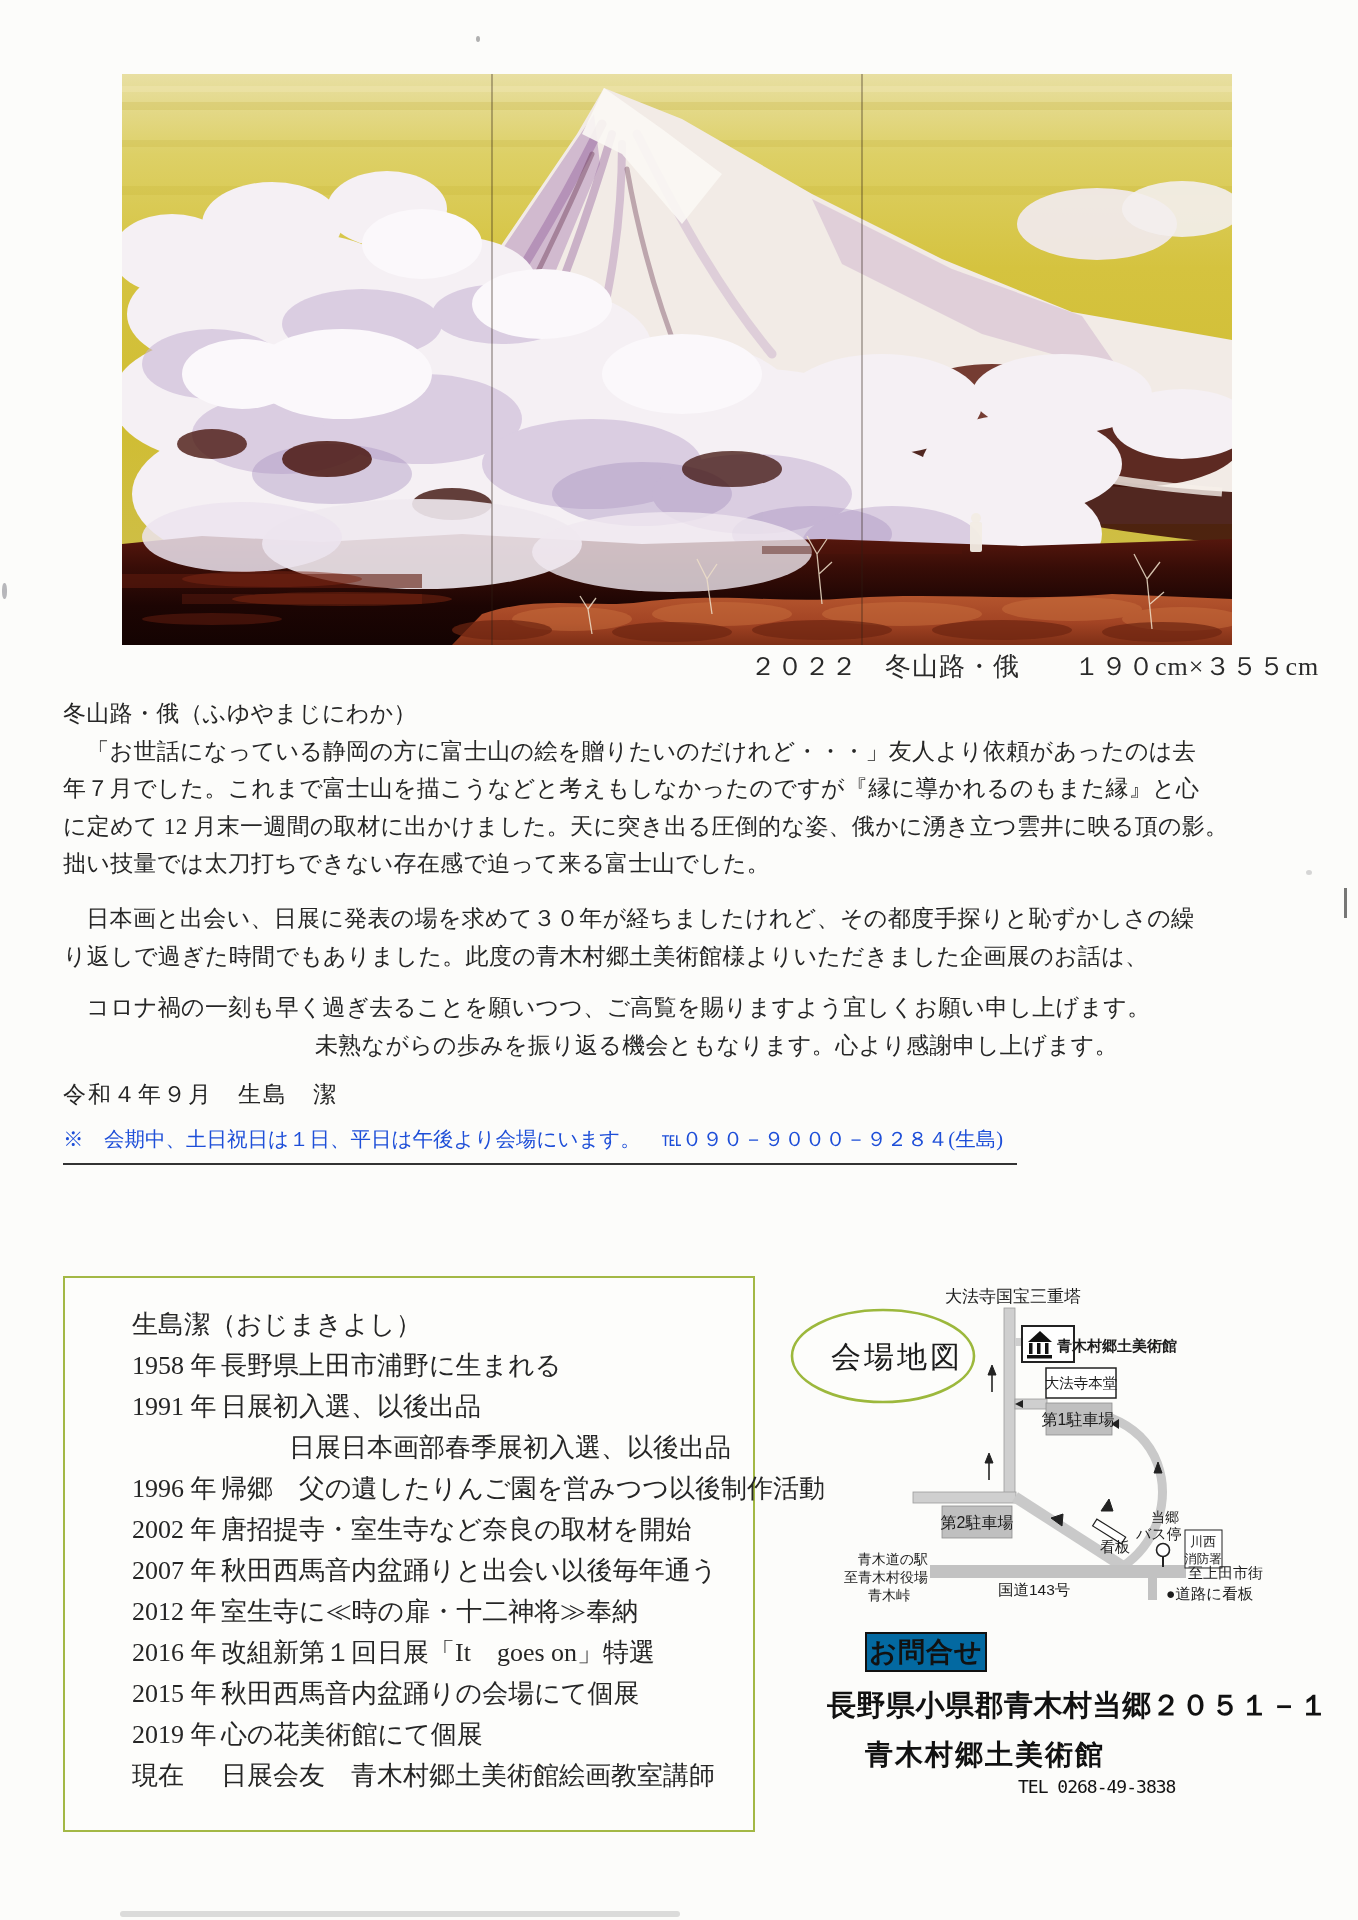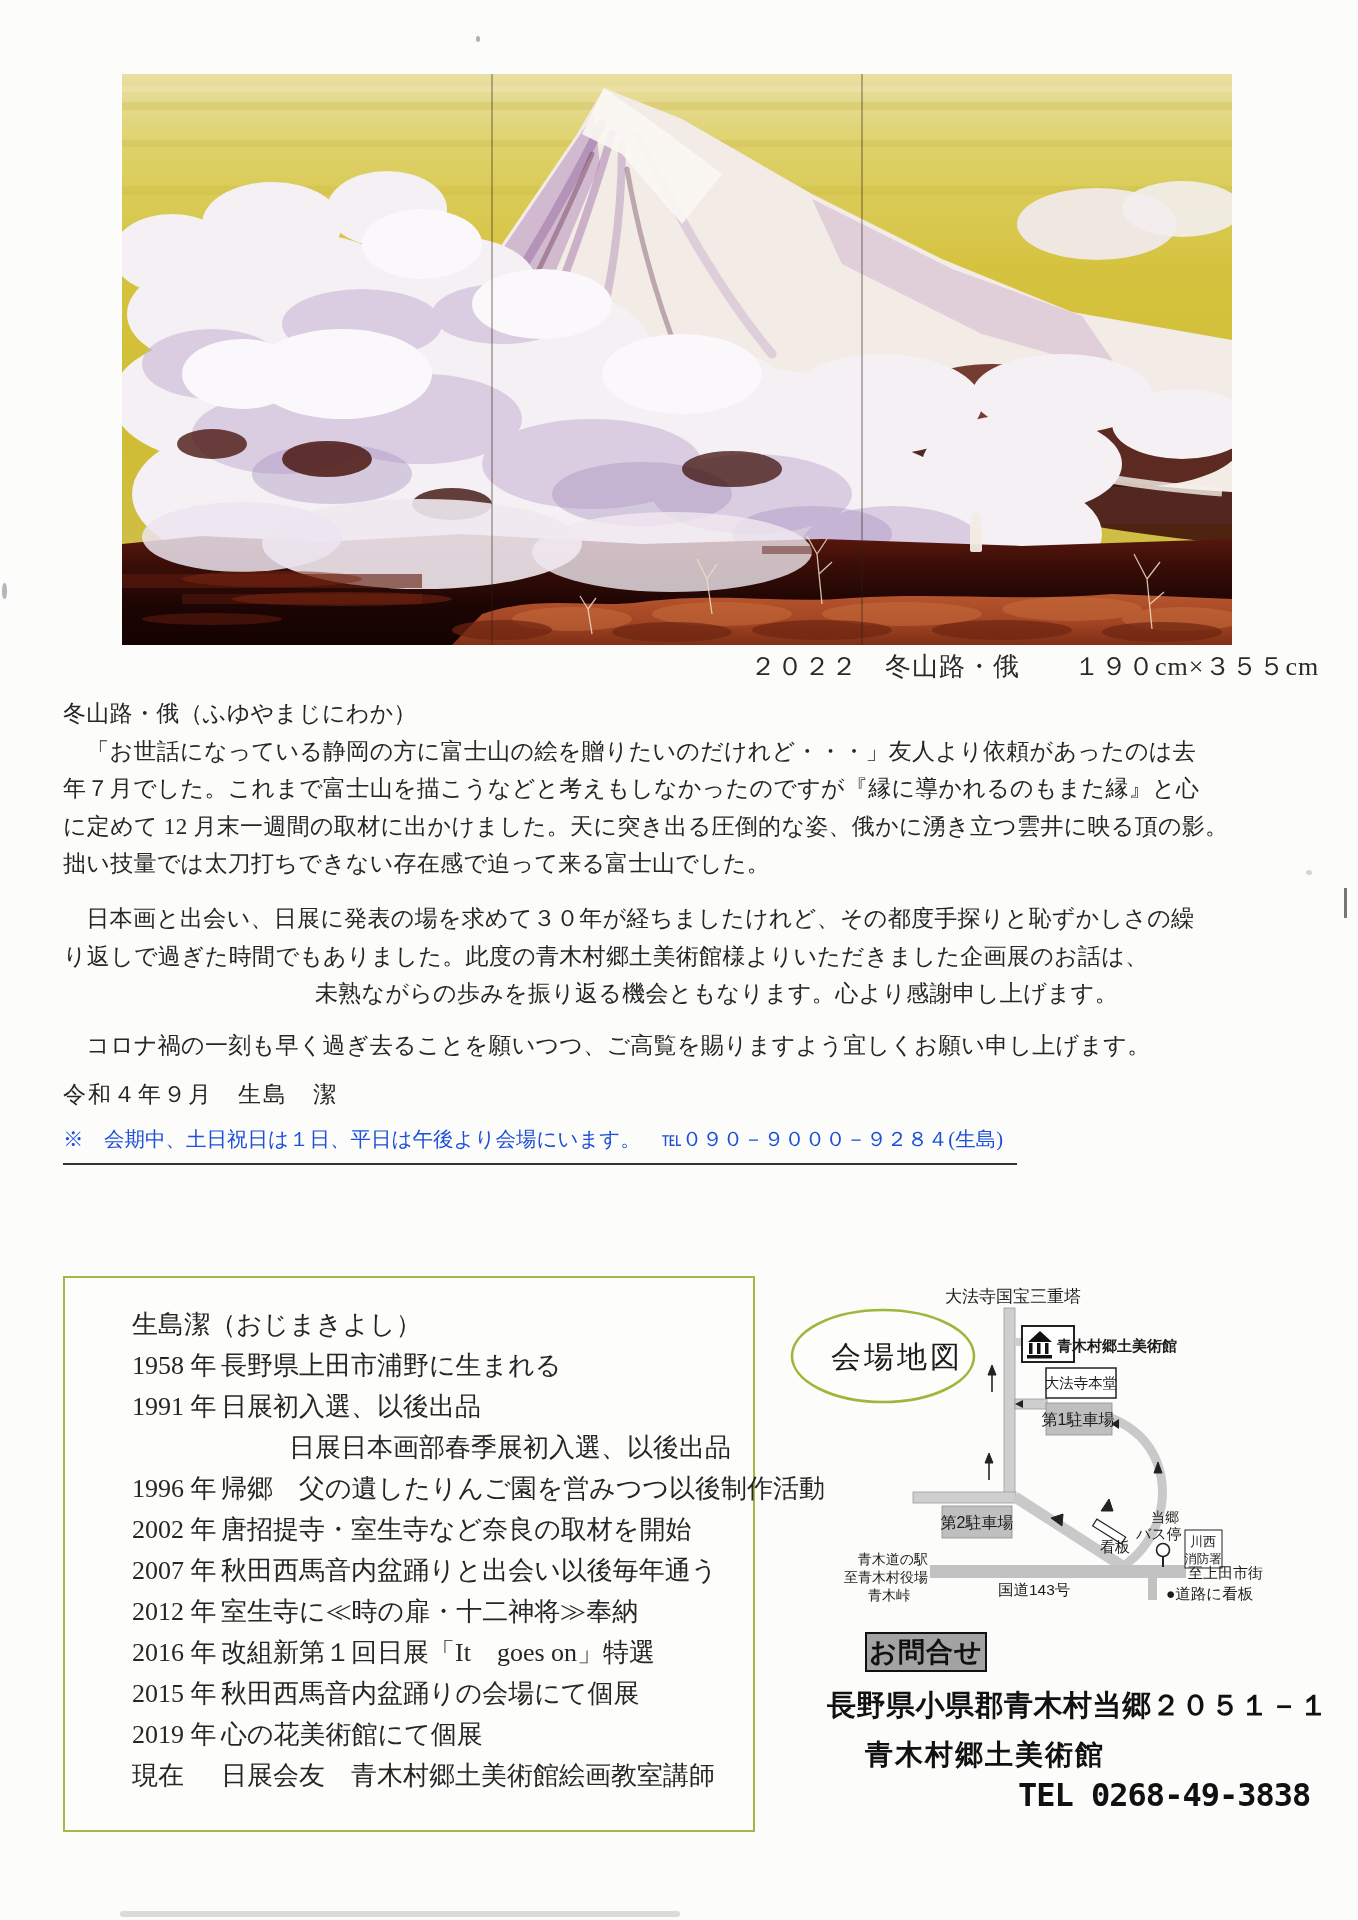--- a/index.html
+++ b/index.html
@@ -42,26 +42,26 @@
   
   .map-wrap{position:absolute;left:770px;top:1280px;width:520px;height:345px;}
   
   .contact{
     position:absolute;left:770px;top:1630px;width:540px;
     font-family:"Liberation Sans","DejaVu Sans",sans-serif;color:#111;
   }
   .contact-heading{
     position:absolute;left:95px;top:2px;width:118px;height:36px;
     border:2.5px solid #111;display:flex;align-items:center;justify-content:center;
-    font-size:27px;font-weight:700;letter-spacing:1px;background:#a3a3a3;
+    font-size:27px;font-weight:700;letter-spacing:1px;background:#0369a1;
   }
   .contact-address{position:absolute;left:57px;top:56px;font-size:29px;font-weight:700;letter-spacing:.5px;white-space:nowrap;}
   .contact-name{position:absolute;left:95px;top:106px;font-size:28px;font-weight:700;letter-spacing:2px;white-space:nowrap;}
   .contact-tel{
-    position:absolute;left:248px;top:146px;font-size:32px;font-weight:700;
+    position:absolute;left:248px;top:146px;font-size:18px;font-weight:400;
     font-family:"DejaVu Sans Mono","Liberation Mono",monospace;letter-spacing:-1px;white-space:nowrap;
   }
   
   .speck{position:absolute;background:#9a9aa0;}
 </style>
 </head>
 <body>
 
 <div class="page">
 
@@ -213,22 +213,22 @@
   <div class="caption">２０２２　冬山路・俄　　１９０cm×３５５cm</div>
 
   <div class="bodytext">
     <div class="line">冬山路・俄（ふゆやまじにわか）</div>
     <div class="line">　「お世話になっている静岡の方に富士山の絵を贈りたいのだけれど・・・」友人より依頼があったのは去</div>
     <div class="line">年７月でした。これまで富士山を描こうなどと考えもしなかったのですが『縁に導かれるのもまた縁』と心</div>
     <div class="line">に定めて 12 月末一週間の取材に出かけました。天に突き出る圧倒的な姿、俄かに湧き立つ雲井に映る頂の影。</div>
     <div class="line">拙い技量では太刀打ちできない存在感で迫って来る富士山でした。</div>
     <div class="line gap-lg">　日本画と出会い、日展に発表の場を求めて３０年が経ちましたけれど、その都度手探りと恥ずかしさの繰</div>
     <div class="line">り返しで過ぎた時間でもありました。此度の青木村郷土美術館様よりいただきました企画展のお話は、</div>
+    <div class="line gap-md">　コロナ禍の一刻も早く過ぎ去ることを願いつつ、ご高覧を賜りますよう宜しくお願い申し上げます。</div>
     <div class="line indent-center">未熟ながらの歩みを振り返る機会ともなります。心より感謝申し上げます。</div>
-    <div class="line gap-md">　コロナ禍の一刻も早く過ぎ去ることを願いつつ、ご高覧を賜りますよう宜しくお願い申し上げます。</div>
     <div class="line signature">令和４年９月　生島　潔</div>
   </div>
 
   <div class="note">※　会期中、土日祝日は１日、平日は午後より会場にいます。　℡０９０－９０００－９２８４(生島)</div>
 
   <div class="bio-box">
     <div class="bio-inner">
       <div class="bio-row">生島潔（おじまきよし）</div>
       <div class="bio-row"><span class="bio-year">1958 年</span><span class="bio-text">長野県上田市浦野に生まれる</span></div>
       <div class="bio-row"><span class="bio-year">1991 年</span><span class="bio-text">日展初入選、以後出品</span></div>

